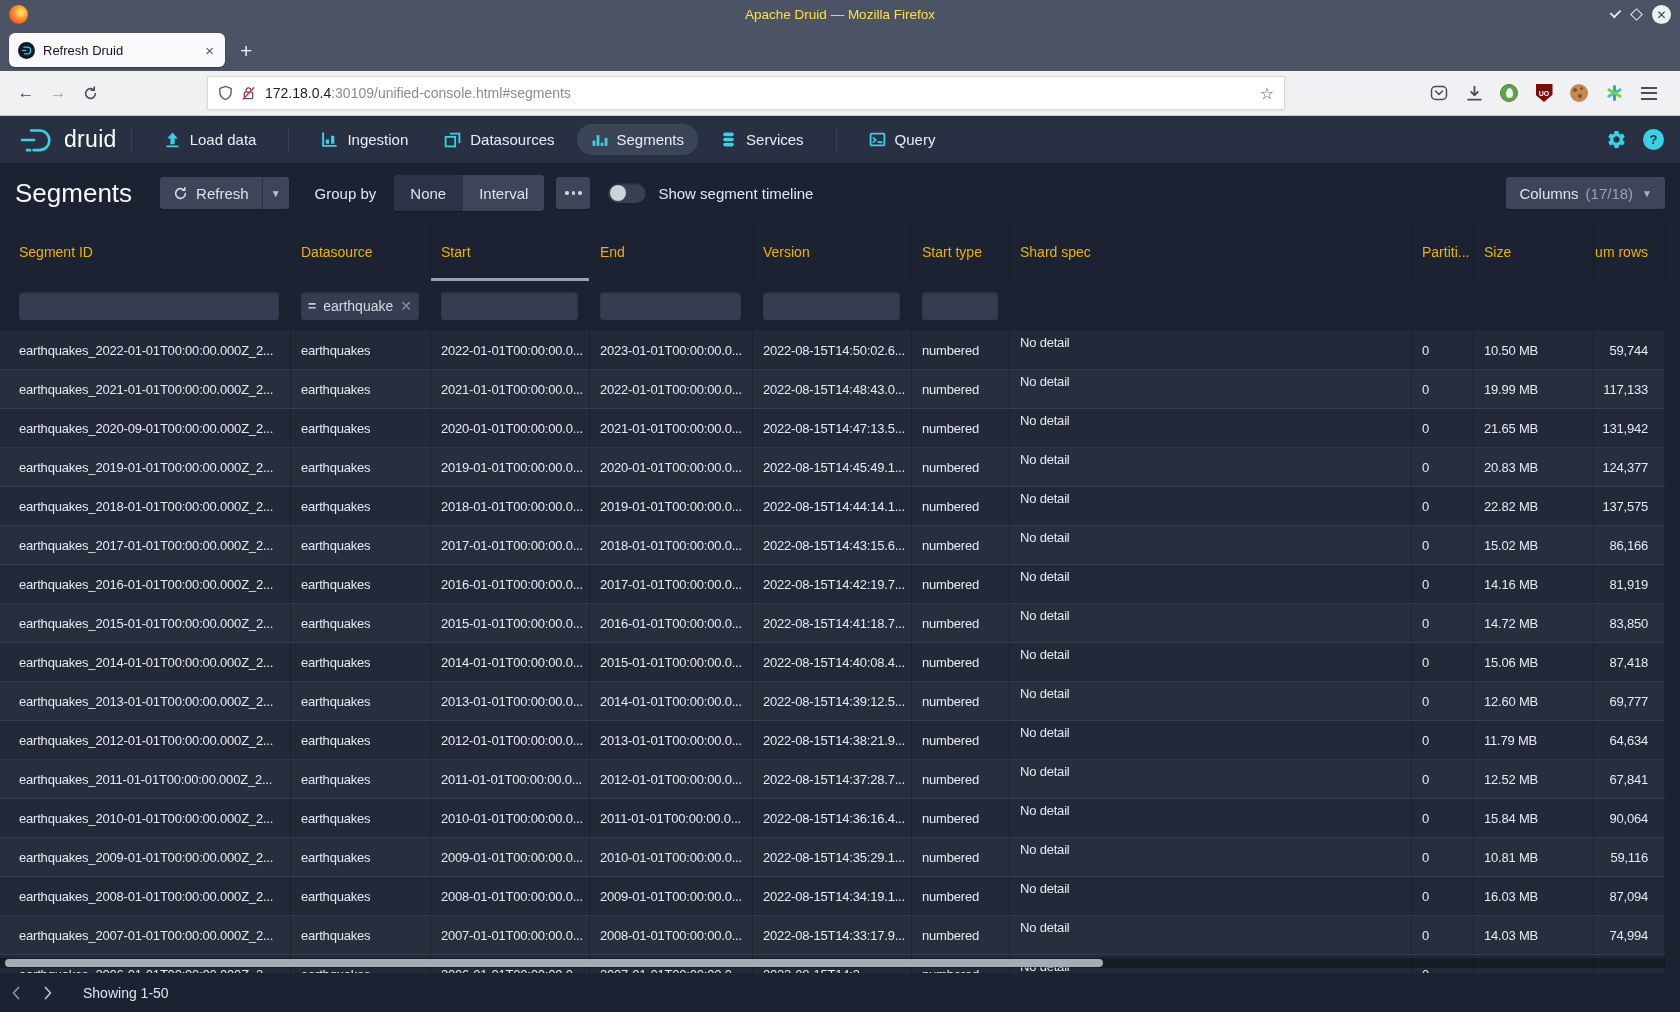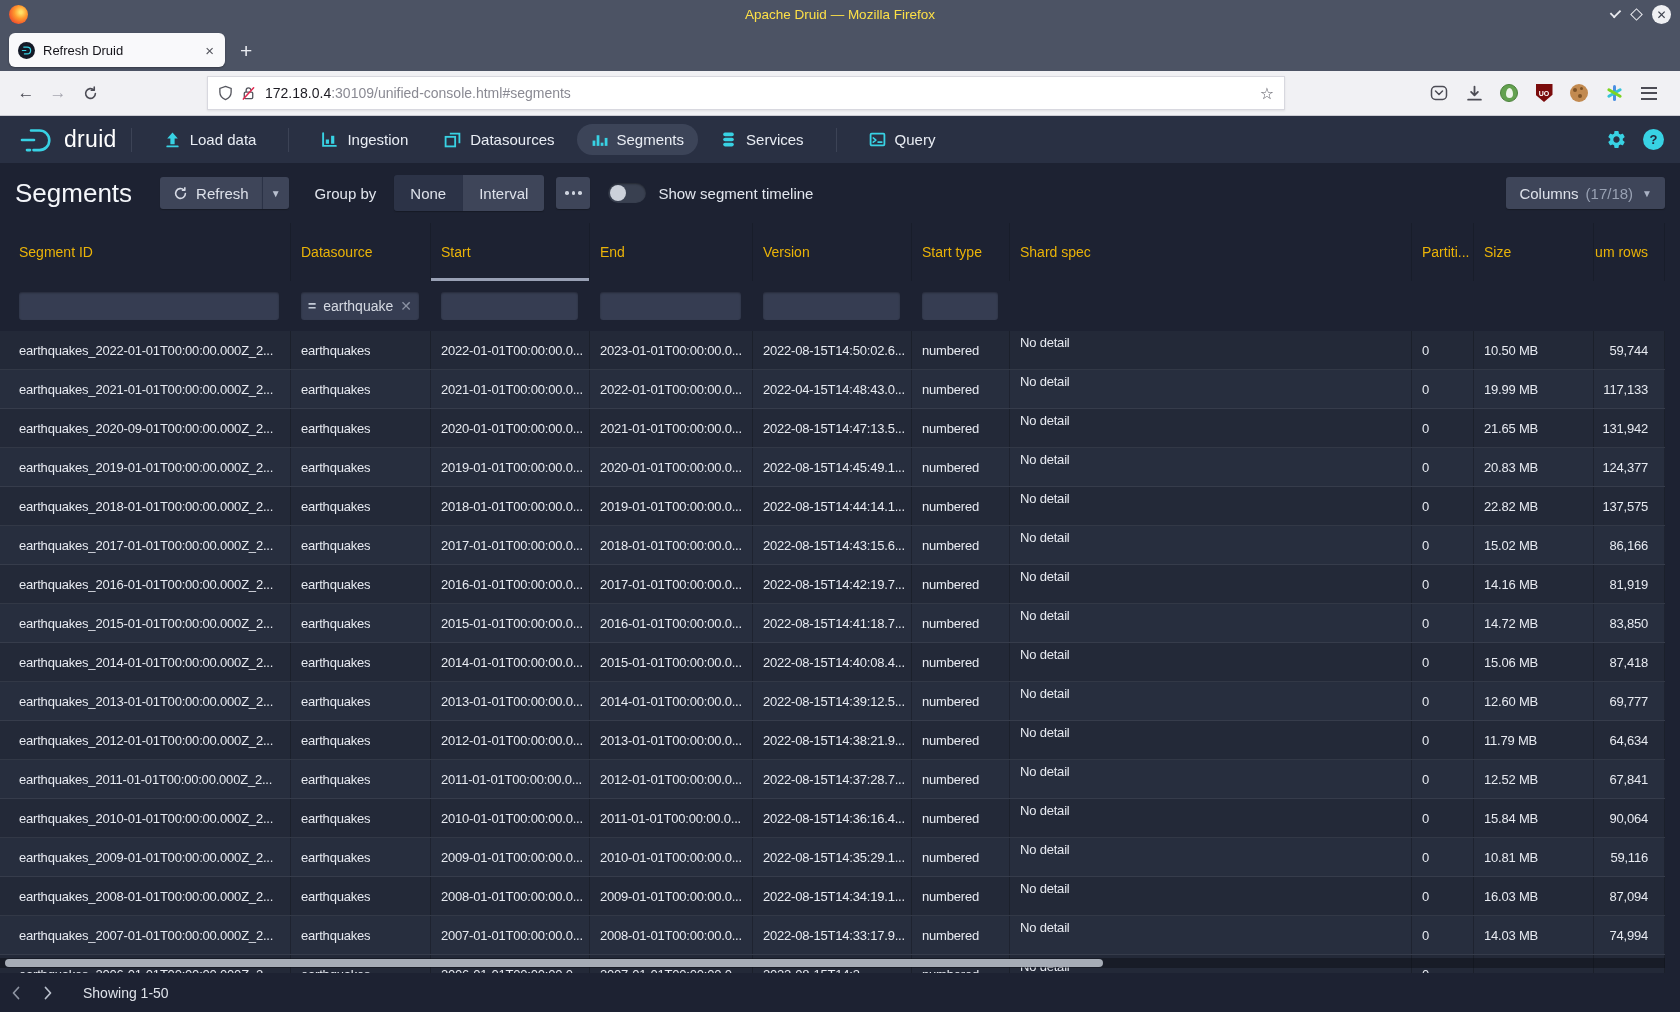--- a/index.html
+++ b/index.html
@@ -360,21 +360,21 @@
         <div class="tcell c-shard_spec">No detail</div>
         <div class="tcell c-partition">0</div>
         <div class="tcell c-size">10.50 MB</div>
         <div class="tcell c-num_rows">59,744</div>
       </div>
       <div class="grid trow alt">
         <div class="tcell c-id">earthquakes_2021-01-01T00:00:00.000Z_2...</div>
         <div class="tcell c-datasource">earthquakes</div>
         <div class="tcell c-start">2021-01-01T00:00:00.0...</div>
         <div class="tcell c-end">2022-01-01T00:00:00.0...</div>
-        <div class="tcell c-version">2022-04-15T14:48:43.0...</div>
+        <div class="tcell c-version">2022-08-15T14:48:43.0...</div>
         <div class="tcell c-shard_type">numbered</div>
         <div class="tcell c-shard_spec">No detail</div>
         <div class="tcell c-partition">0</div>
         <div class="tcell c-size">19.99 MB</div>
         <div class="tcell c-num_rows">117,133</div>
       </div>
       <div class="grid trow">
         <div class="tcell c-id">earthquakes_2020-09-01T00:00:00.000Z_2...</div>
         <div class="tcell c-datasource">earthquakes</div>
         <div class="tcell c-start">2020-01-01T00:00:00.0...</div>

